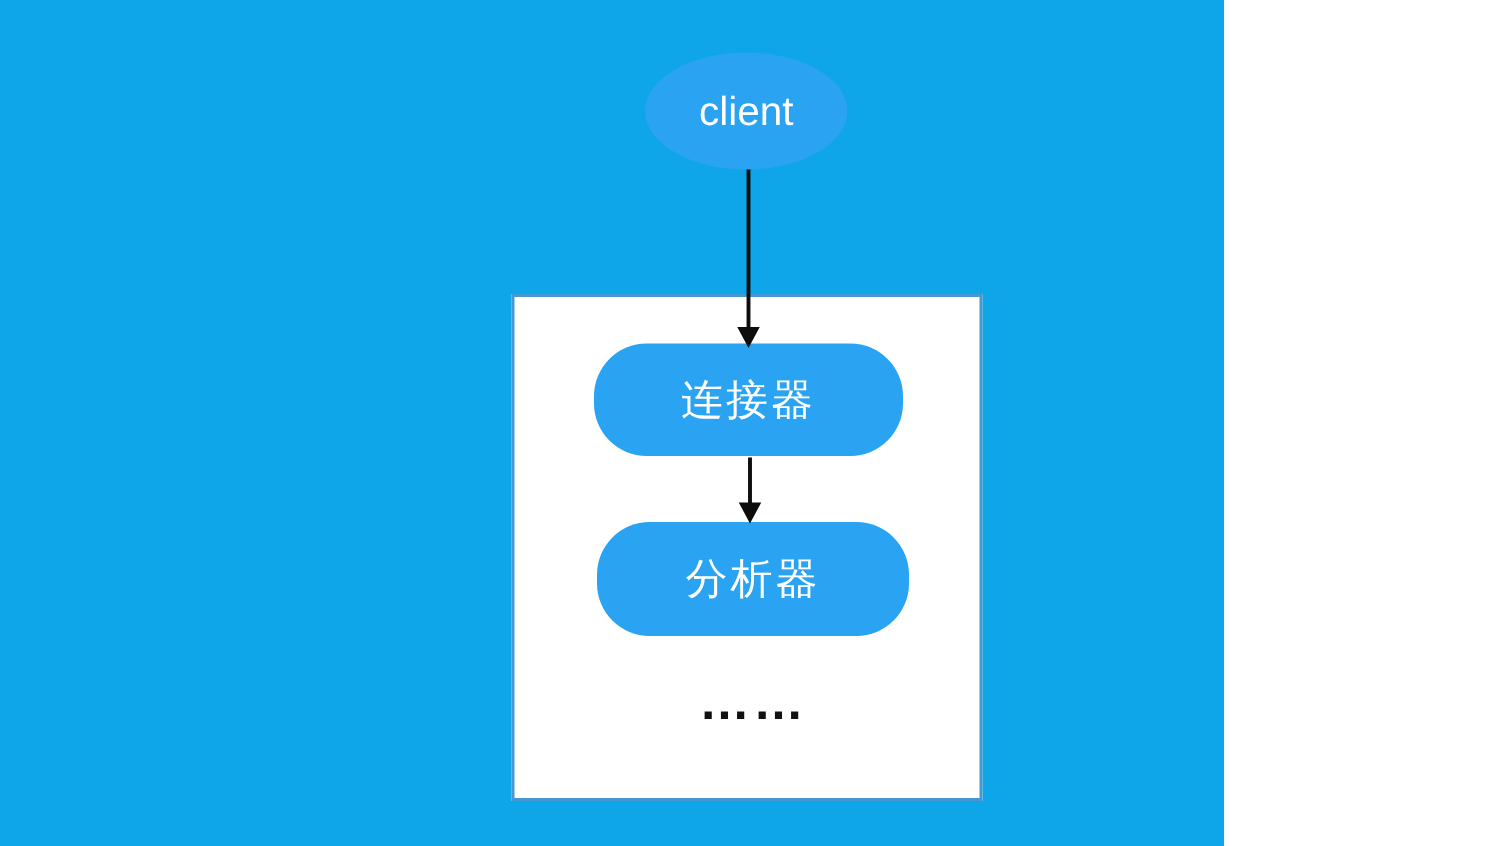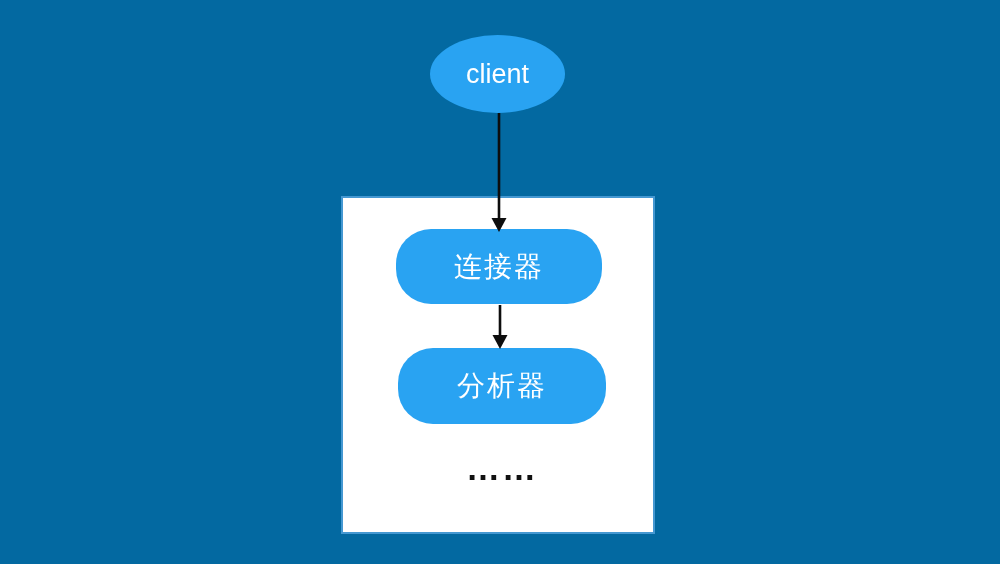--- a/index.html
+++ b/index.html
@@ -9,23 +9,23 @@
     --node-text: #ffffff;
     --dots-color: #111111;
   }
   * { margin: 0; padding: 0; box-sizing: border-box; }
   html, body { background: #ffffff; }
   body {
     font-family: "Liberation Sans", "DejaVu Sans", sans-serif;
   }
   .canvas {
     position: relative;
-    width: 1000px;
+    width: 816px;
     height: 564px;
-    background: #0369a1;
+    background: #0ea5e9;
     overflow: hidden;
   }
   .node-ellipse {
     position: absolute;
     left: 430px;
     top: 35px;
     width: 135px;
     height: 78px;
     background: var(--node-fill);
     border-radius: 50%;

